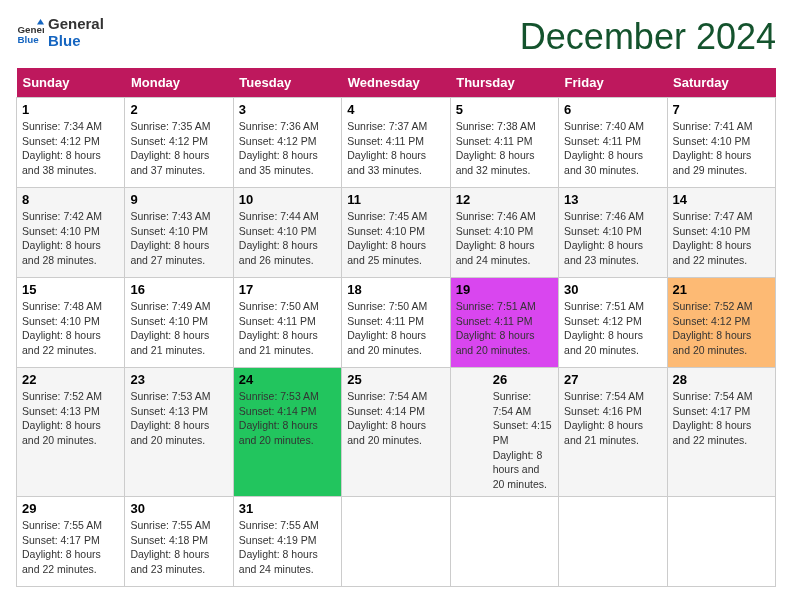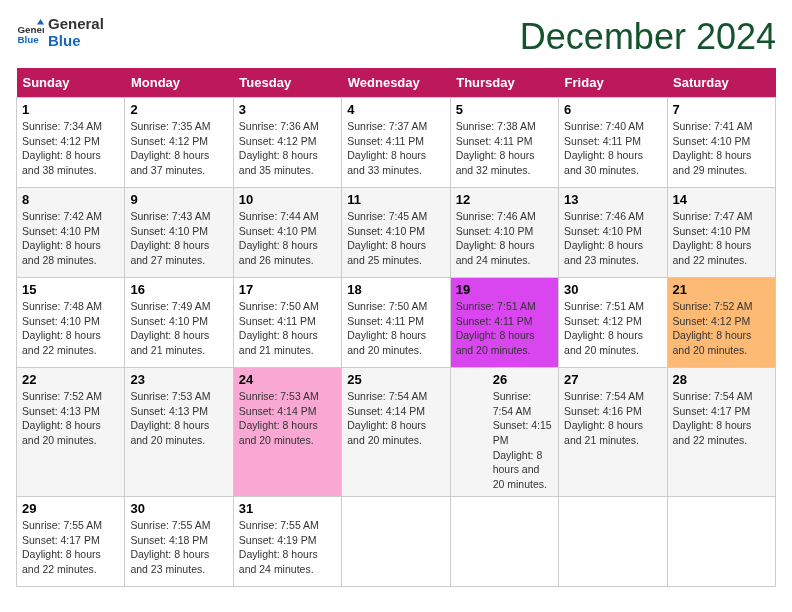--- a/index.html
+++ b/index.html
@@ -296,21 +296,21 @@
         </div>
       </td>
         <td style="background-color: rgb(245, 245, 245); min-height: 80px; height: 90px;">
         <div class="day-number">23</div>
         <div class="day-info">
           Sunrise: 7:53 AM<br>
           Sunset: 4:13 PM<br>
           Daylight: 8 hours and 20 minutes.
         </div>
       </td>
-        <td style="background-color: #f9a8d4; min-height: 80px; height: 90px;">
+        <td style="background-color: #22c55e; min-height: 80px; height: 90px;">
         <div class="day-number">24</div>
         <div class="day-info">
           Sunrise: 7:53 AM<br>
           Sunset: 4:14 PM<br>
           Daylight: 8 hours and 20 minutes.
         </div>
       </td>
         <td style="background-color: rgb(245, 245, 245); min-height: 80px; height: 90px;">
         <div class="day-number">25</div>
         <div class="day-info">

